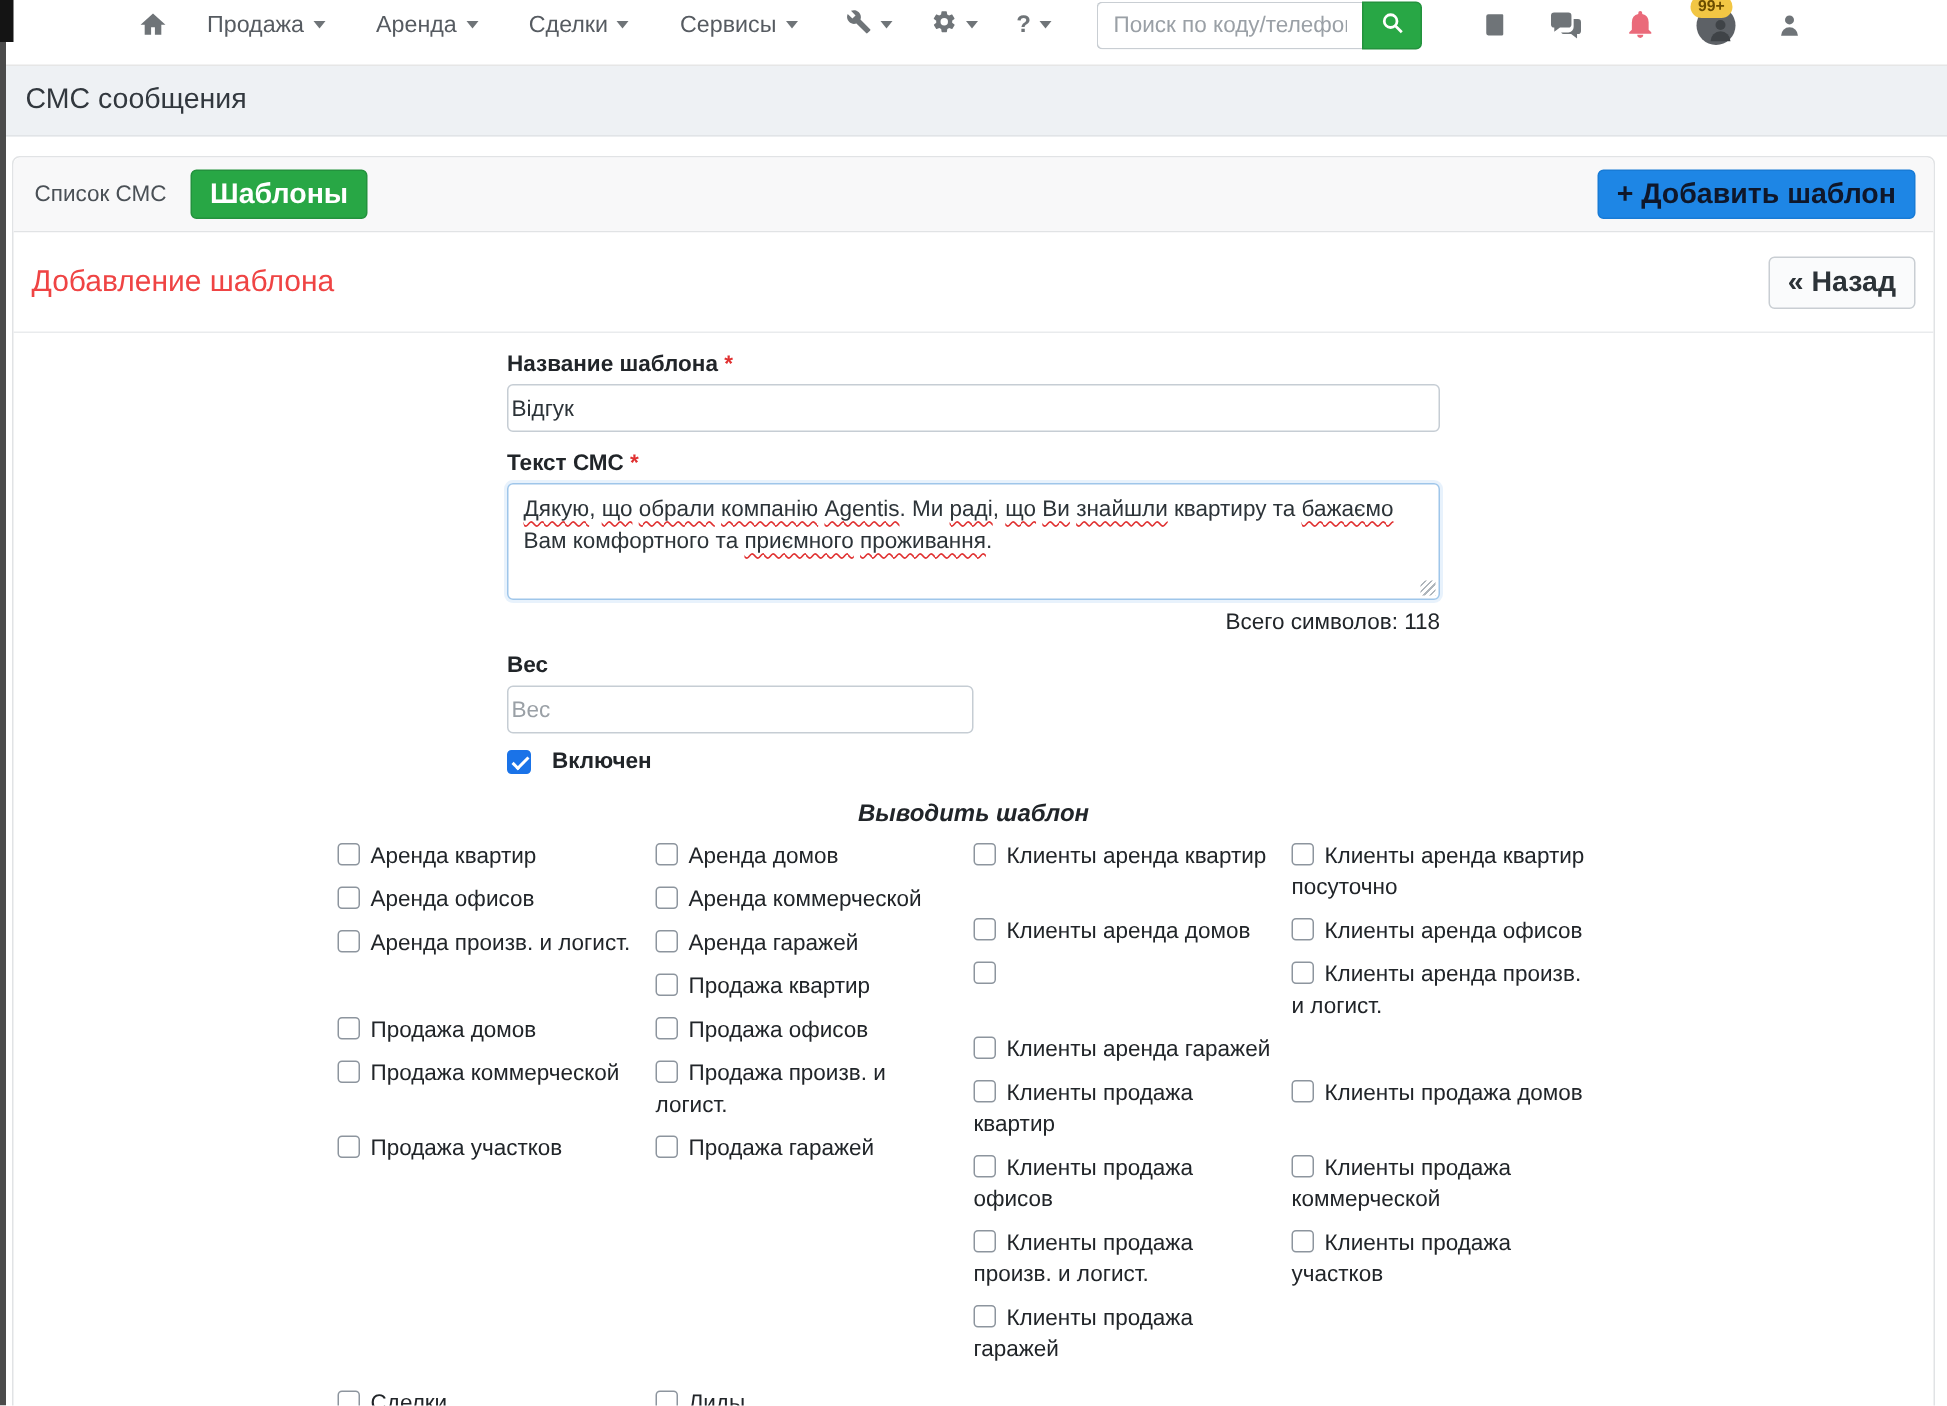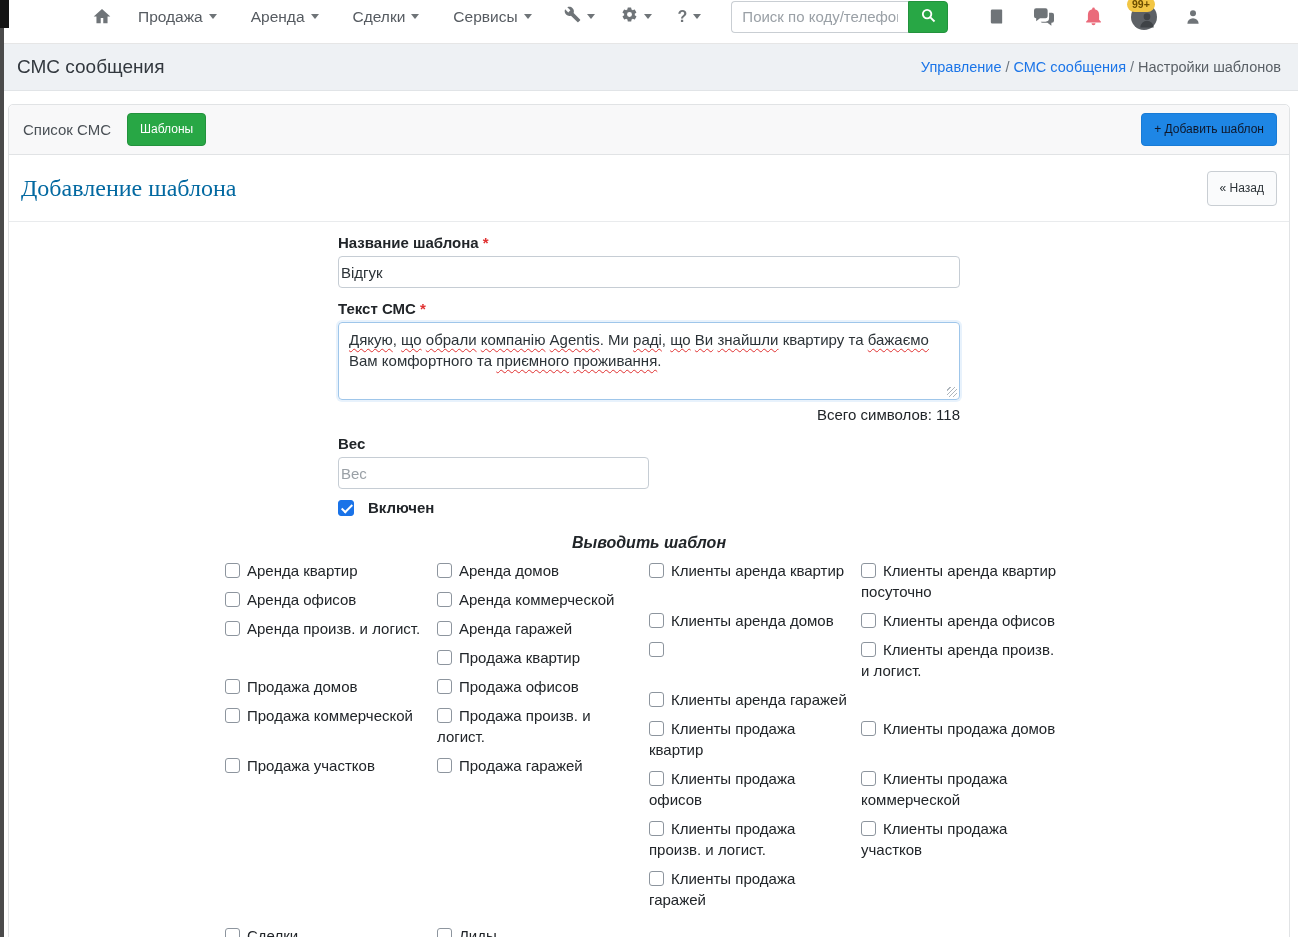--- a/index.html
+++ b/index.html
@@ -38,27 +38,27 @@
   .breadcrumb { font-size:14.5px; }
   .bc-link { color:#1b75e8; text-decoration:none; cursor:pointer; }
   .bc-sep { color:#6c757d; padding:0 4px; }
   .bc-current { color:#5a6066; }
 
   
   .card { margin:13px 8px 0; border:1px solid #e1e3e5; border-radius:5px; background:#fff; min-height:900px; }
   .tab-header { background:#f8f8f9; border-bottom:1px solid #e1e3e5; border-radius:5px 5px 0 0;
     display:flex; align-items:center; padding:8px 12px 8px 14px; }
   .tab-plain { color:#4a5056; margin-right:16px; cursor:pointer; }
-  .btn { display:inline-block; border-radius:4px; font-size:12px; cursor:pointer; font-family:"Liberation Sans",sans-serif; line-height:19px; }
+  .btn { display:inline-block; border-radius:4px; font-size:19px; cursor:pointer; font-family:"Liberation Sans",sans-serif; line-height:19px;font-weight:bold; }
   .btn-green { background:#28a745; border:1px solid #23923d; color:#fff; padding:6px 12px; }
   .btn-blue { background:#1e86e5; border:1px solid #187bd6; color:#0f172a; padding:6px 12px; margin-left:auto; }
   .btn-light { background:#fafbfc; border:1px solid #c9ced3; color:#2c3338; padding:7px 12px; }
 
   .panel-head { display:flex; align-items:center; justify-content:space-between; padding:16px 12px 15px 12px; border-bottom:1px solid #e9ebed; }
-  .panel-title { font-size:24px; color:#0369a1;font-family:Liberation Serif, serif; }
+  .panel-title { font-size:20px; color:#ef4444; }
 
   
   .form-wrap { width:622px; margin:6px auto 0; }
   .f-label { display:block; font-weight:bold; font-size:15px; margin:12px 0 5px; color:#212529; }
   .req { color:#e03131; }
   .text-input { width:100%; height:32px; border:1px solid #c6cdd4; border-radius:4px; padding:0 2px; font-size:15px; color:#2c3338; font-family:"Liberation Sans",sans-serif; outline:none; }
   .text-input::placeholder { color:#9aa0a6; }
   .sms-box { position:relative; width:100%; min-height:78px; border:1px solid #9fc6ea; box-shadow:0 0 0 2px rgba(130,185,240,.18); border-radius:4px; padding:6px 10px; line-height:21px; font-size:15px; color:#2c3338; cursor:text; }
   .sq { text-decoration:underline; text-decoration-style:wavy; text-decoration-color:#e03131; text-decoration-thickness:1px; text-underline-offset:3px; }
   .resize-grip { position:absolute; right:2px; bottom:2px; width:10px; height:10px; cursor:nwse-resize;
@@ -166,21 +166,20 @@
       <svg viewBox="0 0 24 24" width="18" height="18">
           <circle cx="12" cy="7" r="4" fill="#6f7478"></circle>
           <path fill="#6f7478" d="M4.5 21a7.5 7.5 0 0 1 15 0z"></path>
         </svg>
     </span>
   </div>
 </div>
 
 <div class="title-bar">
   <span class="page-title">СМС сообщения</span>
-  <span class="breadcrumb" id="breadcrumb"><a class="bc-link">Управление</a><span class="bc-sep">/</span><a class="bc-link">СМС сообщения</a><span class="bc-sep">/</span><span class="bc-current">Настройки шаблонов</span></span>
 </div>
 
 <div class="card">
   <div class="tab-header">
     <span class="tab-plain">Список СМС</span>
     <span class="btn btn-green">Шаблоны</span>
     <span class="btn btn-blue">+ Добавить шаблон</span>
   </div>
 
   <div class="panel-head">

